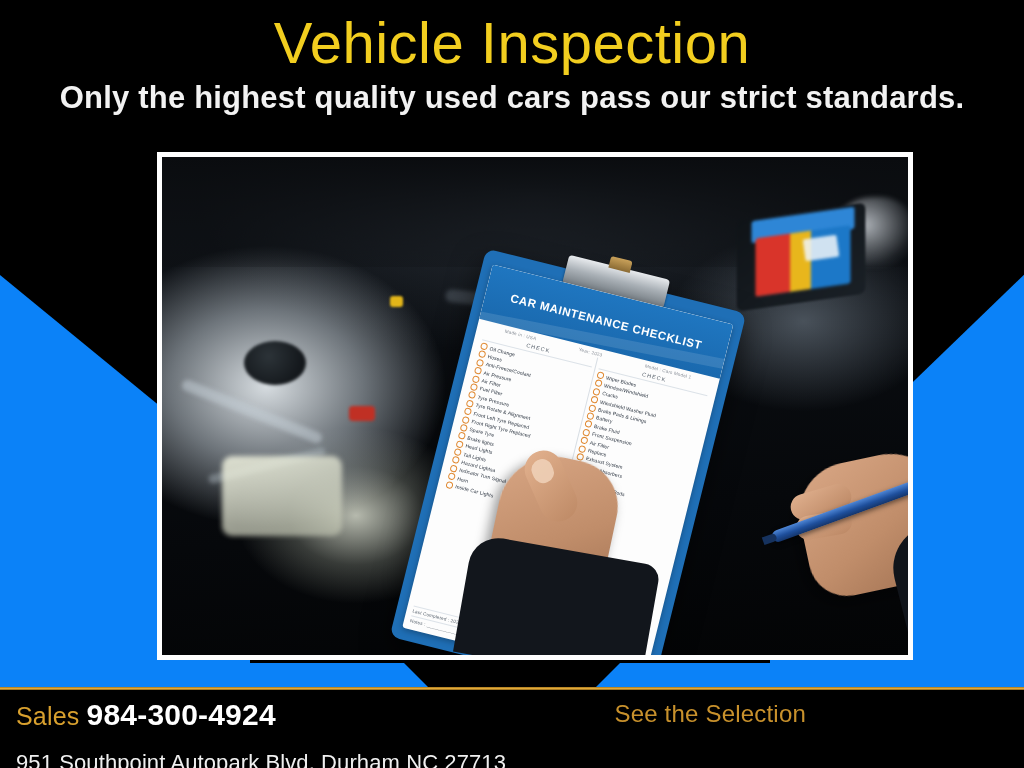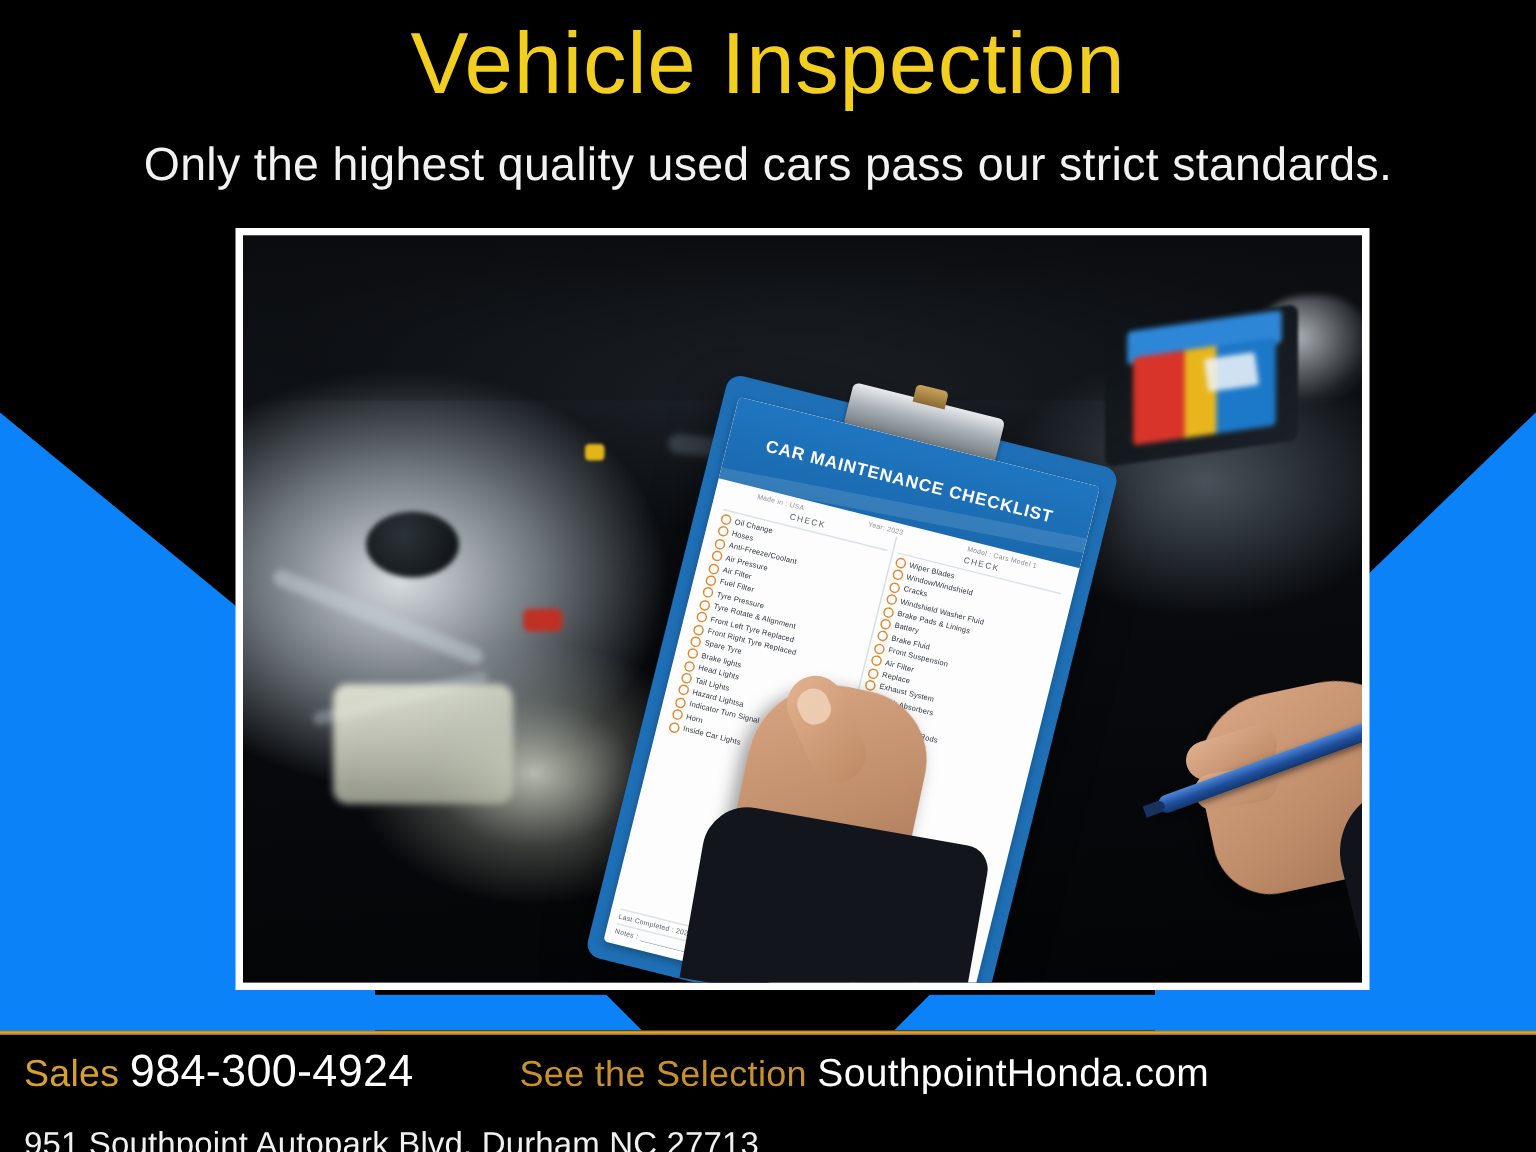--- a/index.html
+++ b/index.html
@@ -36,25 +36,25 @@
     margin: 0;
     padding-top: 14px;
     font-size: 58px;
     line-height: 1.0;
     font-weight: 400;
     letter-spacing: 0.5px;
     color: #F2CE1F;
     font-family: "Liberation Sans", sans-serif;
   }
   .subtitle {
-    margin: 12px;
+    margin: 0;
     padding-top: 10px;
     font-size: 31px;
     line-height: 1.05;
-    font-weight: 400;
+    font-weight: 700;
     color: #F2F2F2;
     letter-spacing: 0.2px;
   }
 
   
   .accent {
     position: absolute;
     z-index: 5;
   }
   .accent-left {
@@ -499,21 +499,21 @@
     gap: 7px;
   }
   .sales-label {
     font-size: 25px;
     color: #D8A02E;
     letter-spacing: 0.2px;
   }
   .sales-phone {
     font-size: 30px;
     color: #FFFFFF;
-    font-weight: 400;
+    font-weight: 700;
     letter-spacing: 0.2px;
   }
   .address {
     margin-top: 18px;
     font-size: 22px;
     color: #F0F0F0;
     letter-spacing: 0.1px;
   }
   .footer-right {
     position: absolute;
@@ -749,17 +749,16 @@
   <div class="footer">
     <div class="footer-left">
       <div class="sales-line">
         <span class="sales-label">Sales</span>
         <span class="sales-phone">984-300-4924</span>
       </div>
       <div class="address">951 Southpoint Autopark Blvd, Durham NC 27713</div>
     </div>
     <div class="footer-right">
       <span class="see-label">See the Selection</span>
-      <span class="site-url">SouthpointHonda.com</span>
     </div>
   </div>
 
 </div>
 
 </body></html>

